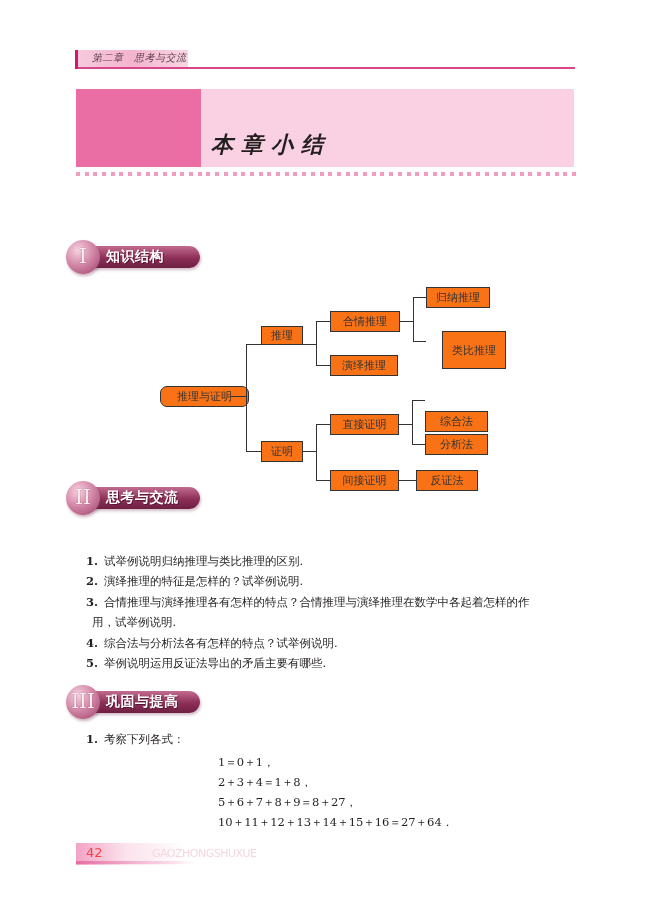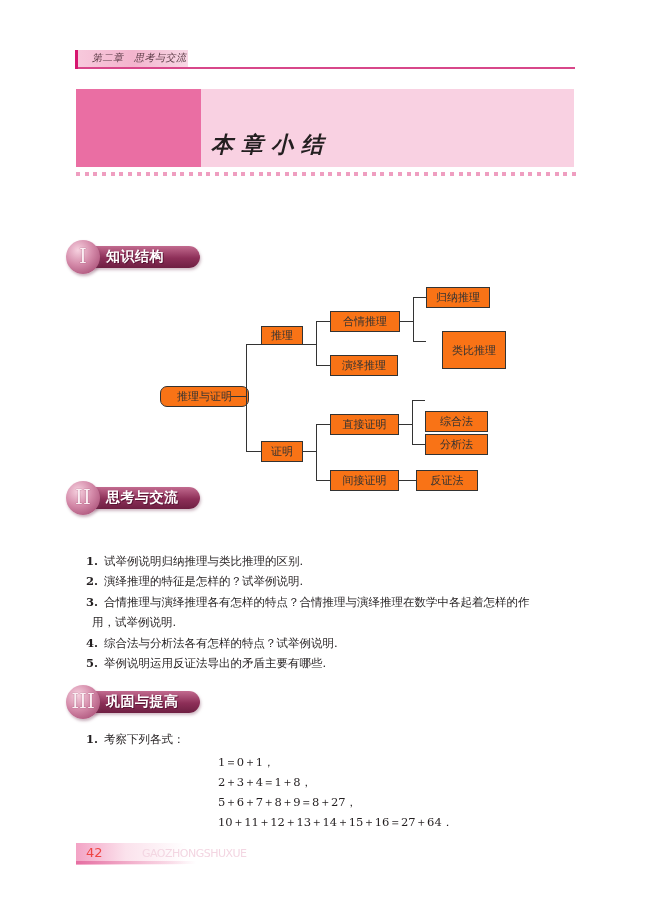--- a/index.html
+++ b/index.html
@@ -47,21 +47,21 @@
   .q { left: 104px; font-size: 11.5px; line-height: 1; white-space: nowrap; }
   .qn { position: absolute; left: -18px; font-weight: bold; font-family: "DejaVu Serif", serif; }
   .eq { left: 218px; font-size: 11.5px; white-space: nowrap; }
 
   
   .ftr-band { left: 76px; top: 843px; width: 110px; height: 22px;
               background: linear-gradient(90deg, #f3a3c5 0%, #fbe2ec 45%, #ffffff 100%); }
   .ftr-line { left: 76px; top: 861px; width: 120px; height: 3px;
               background: linear-gradient(90deg, #e56ea1 0%, #f6c4d9 60%, rgba(255,255,255,0) 100%); }
   .ftr-num { left: 86px; top: 845px; font-family: "DejaVu Sans", sans-serif; font-size: 13px; color: #ef4444; }
-  .ftr-brand { left: 142px; top: 847px; font-family: "DejaVu Sans", sans-serif; font-size: 11px; color: #f3d6e2; letter-spacing: -0.5px; }
+  .ftr-brand { left: 152px; top: 847px; font-family: "DejaVu Sans", sans-serif; font-size: 11px; color: #f3d6e2; letter-spacing: -0.5px; }
 </style>
 </head>
 <body>
 
 <div class="abs hdr-bar"></div>
 <div class="abs hdr-band"></div>
 <div class="abs hdr-text">第二章　思考与交流</div>
 <div class="abs hdr-line"></div>
 
 <div class="abs ban-dark"></div>

